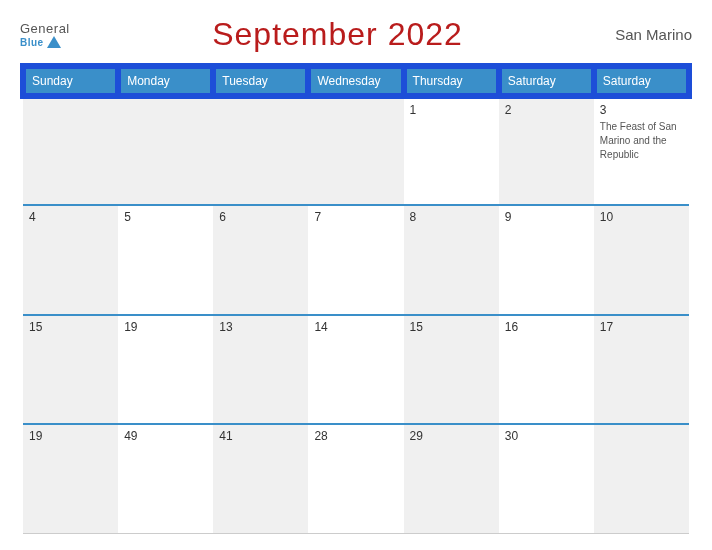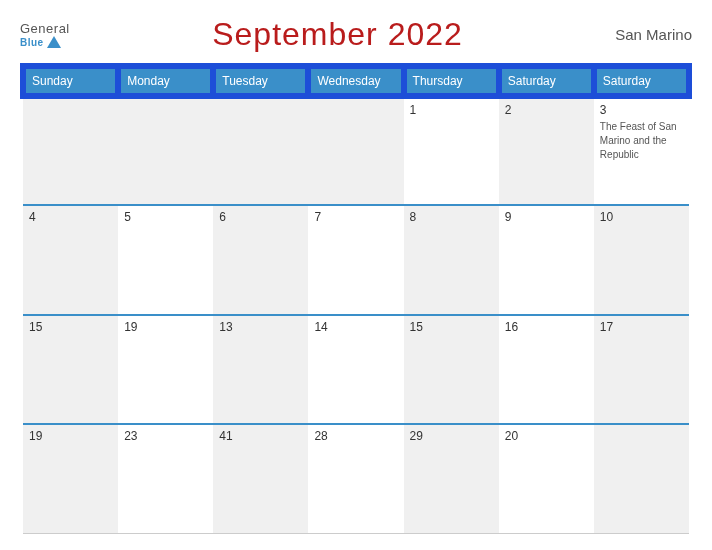--- a/index.html
+++ b/index.html
@@ -199,31 +199,31 @@
           </td>
           <td class="gray-bg">
             <span class="day-number">17</span>
           </td>
         </tr>
         <tr>
           <td class="gray-bg">
             <span class="day-number">19</span>
           </td>
           <td>
-            <span class="day-number">23</span>
+            <span class="day-number">49</span>
           </td>
           <td class="gray-bg">
             <span class="day-number">41</span>
           </td>
           <td>
             <span class="day-number">28</span>
           </td>
           <td class="gray-bg">
             <span class="day-number">29</span>
           </td>
           <td>
-            <span class="day-number">20</span>
+            <span class="day-number">30</span>
           </td>
           <td class="gray-bg"></td>
         </tr>
       </tbody>
   </table>
 </div>
 
 </body></html>

